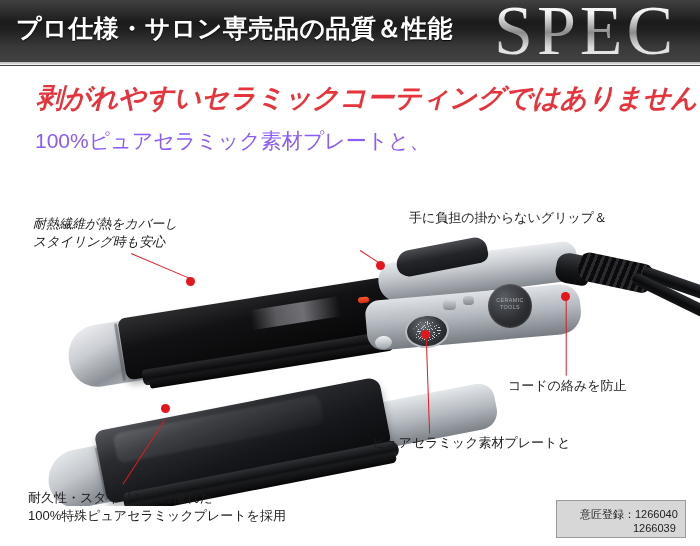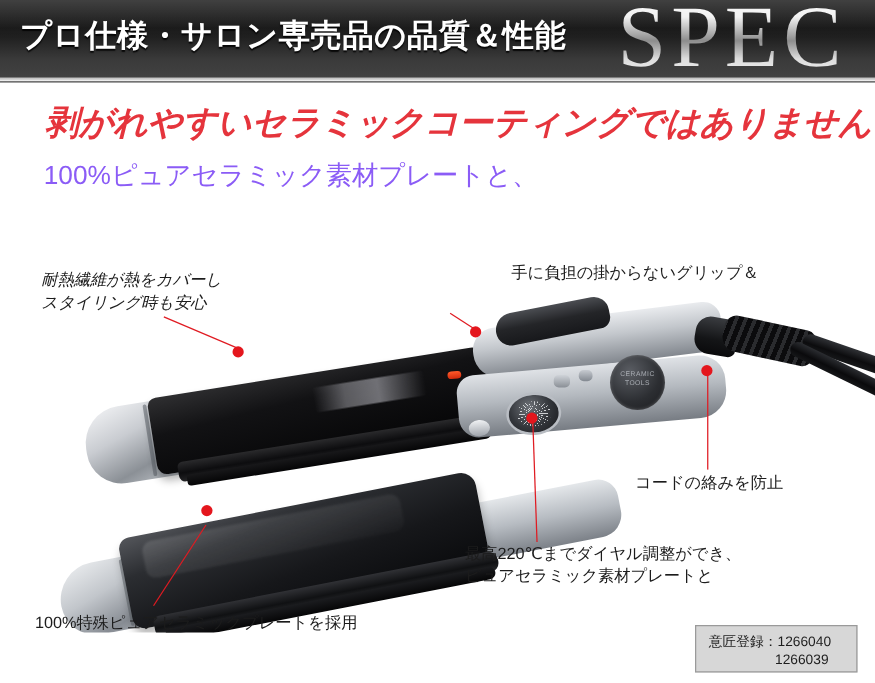--- a/index.html
+++ b/index.html
@@ -380,20 +380,21 @@
     background: #d7d7d7;
     border: 1px solid #9a9a9a;
     box-sizing: border-box;
   }
   .regbox-line {
     position: absolute;
     font-size: 11px;
     line-height: 14px;
     color: #1d1d1d;
     white-space: nowrap;
+    margin-left: 13px;
   }
   .reg-l1 { left: 10px; top: 6px; }
   .reg-l2 { left: 63px; top: 20px; }
 </style>
 </head>
 <body>
 
 <div class="header">
   <div class="header-shine"></div>
   <div class="header-title">プロ仕様・サロン専売品の品質＆性能</div>
@@ -473,24 +474,24 @@
 
 <div class="callout c-grip">
   <div>手に負担の掛からないグリップ＆</div>
 </div>
 
 <div class="callout c-rotate">
   <div>コードの絡みを防止</div>
 </div>
 
 <div class="callout c-dial">
-  <div>最高220℃までダイヤル調整ができ、</div>
   <div>ピュアセラミック素材プレートと</div>
 </div>
 
 <div class="callout c-plate">
+  <div>耐久性・スタイリングに優れた</div>
   <div>100%特殊ピュアセラミックプレートを採用</div>
 </div>
 
 <div class="regbox">
   <div class="regbox-line reg-l1">意匠登録：1266040</div>
   <div class="regbox-line reg-l2">1266039</div>
 </div>
 
 </body></html>

